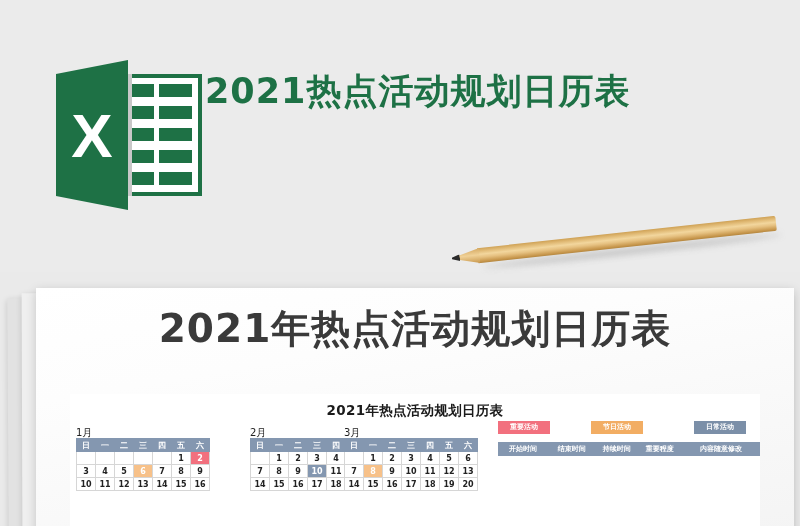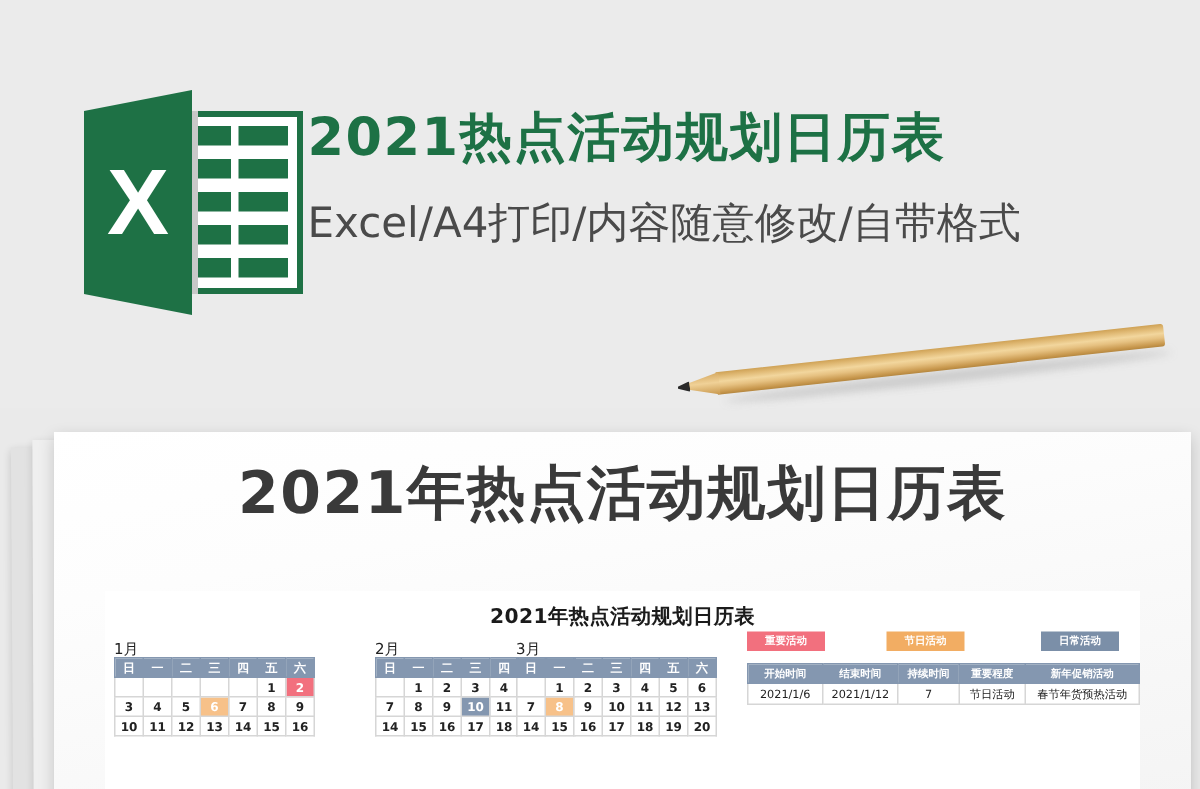--- a/index.html
+++ b/index.html
@@ -125,21 +125,20 @@
       <div class="row" style="top:94px;"></div>
       <div class="vgap" style="left:32px;"></div>
     </div>
     <div class="xl-spine"></div>
     <div class="xl-fold">
       <div class="xl-x">X</div>
     </div>
   </div>
 
   <div id="banner-title">2021热点活动规划日历表</div>
-  <div id="banner-sub">Excel/A4打印/内容随意修改/自带格式</div>
 </div>
 
 <div id="pencil">
   <div class="shadow"></div>
   <div class="body"></div>
   <div class="tipwood"></div>
   <div class="lead"></div>
 </div>
 
 <div class="sheet" id="sheet-back2"></div>
@@ -294,29 +293,22 @@
         </table>
     </div>
 
     <table id="plan">
       <thead>
           <tr>
             <th class="c-start">开始时间</th>
             <th class="c-end">结束时间</th>
             <th class="c-dur">持续时间</th>
             <th class="c-imp">重要程度</th>
-            <th class="c-plan">新年促销活动</th>
+            <th class="c-plan">内容随意修改</th>
           </tr>
         </thead>
       <tbody>
-          <tr>
-            <td class="c-start">2021/1/6</td>
-            <td class="c-end">2021/1/12</td>
-            <td class="c-dur">7</td>
-            <td class="c-imp">节日活动</td>
-            <td class="c-plan">春节年货预热活动</td>
-          </tr>
         </tbody>
     </table>
   </div>
 
   <div class="pagefade"></div>
 </div>
 
 </body></html>

